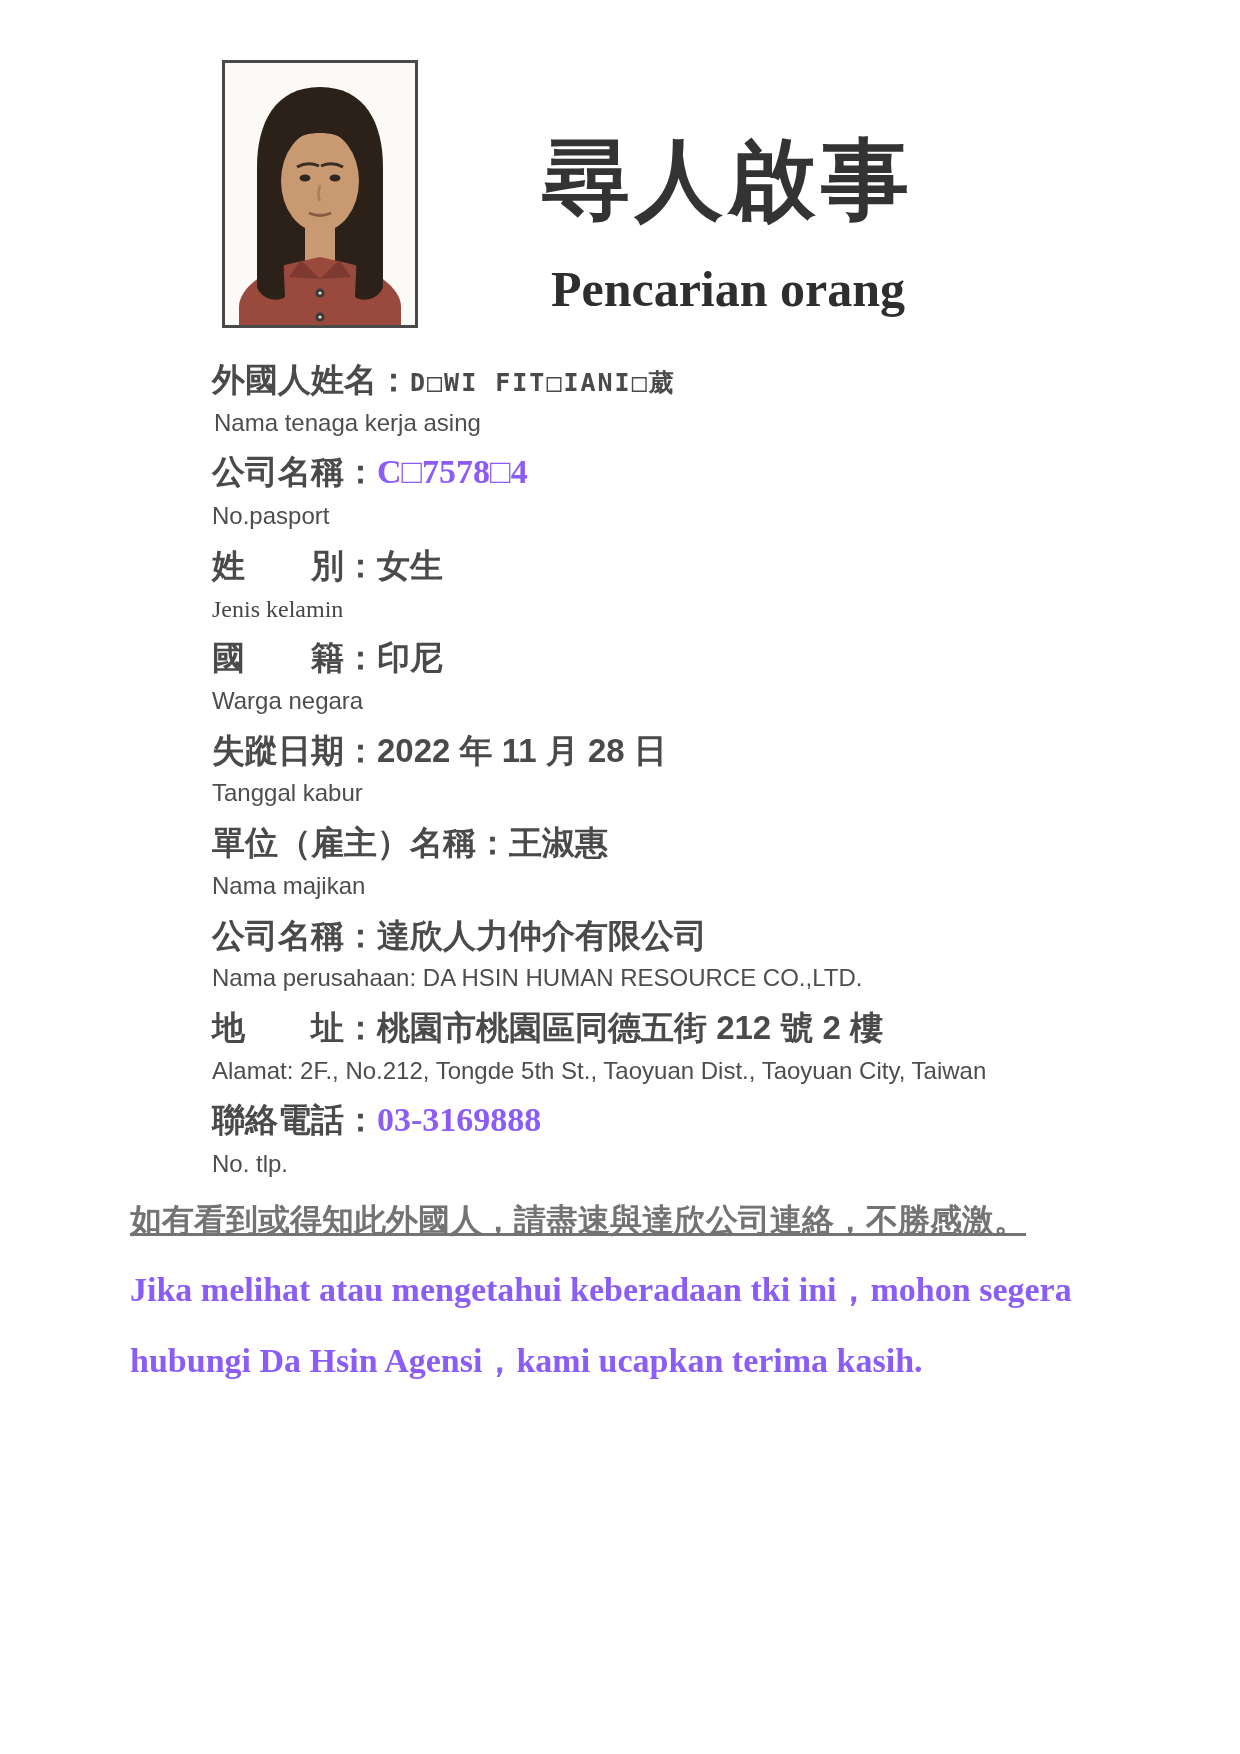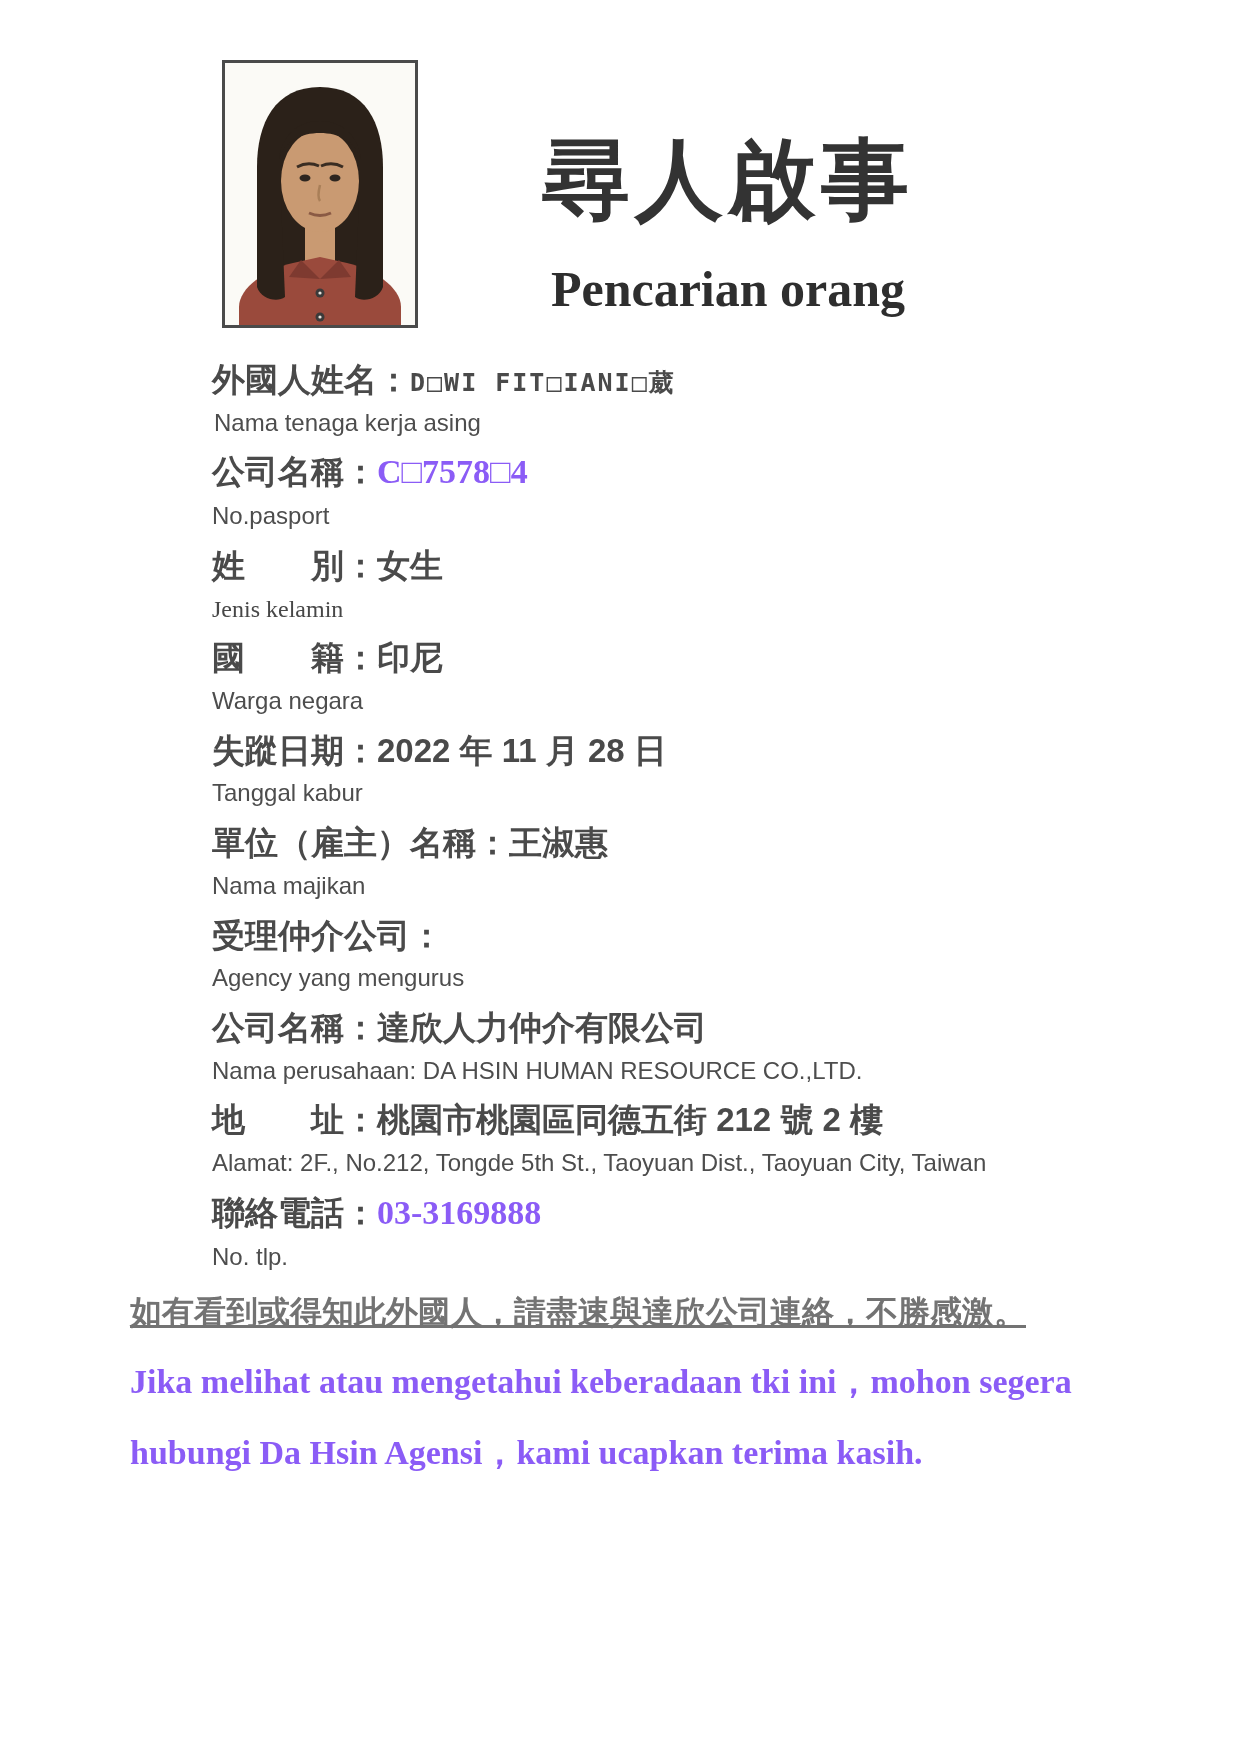--- a/index.html
+++ b/index.html
@@ -153,24 +153,20 @@
     <div class="field-row">
       <div class="main-line"><span class="zh-label">失蹤日期：</span><span class="value">2022 年 11 月 28 日</span></div>
       <div class="sub-line">Tanggal kabur</div>
     </div>
 
     <div class="field-row">
       <div class="main-line"><span class="zh-label">單位（雇主）名稱：</span><span class="value">王淑惠</span></div>
       <div class="sub-line">Nama majikan</div>
     </div>
 
-    <div class="field-row">
-      <div class="main-line"><span class="zh-label">受理仲介公司：</span><span class="value"></span></div>
-      <div class="sub-line">Agency yang mengurus</div>
-    </div>
 
     <div class="field-row">
       <div class="main-line"><span class="zh-label">公司名稱：</span><span class="value">達欣人力仲介有限公司</span></div>
       <div class="sub-line">Nama perusahaan: DA HSIN HUMAN RESOURCE CO.,LTD.</div>
     </div>
 
     <div class="field-row">
       <div class="main-line"><span class="zh-label">地　　址：</span><span class="value">桃園市桃園區同德五街 212 號 2 樓</span></div>
       <div class="sub-line">Alamat: 2F., No.212, Tongde 5th St., Taoyuan Dist., Taoyuan City, Taiwan</div>
     </div>

